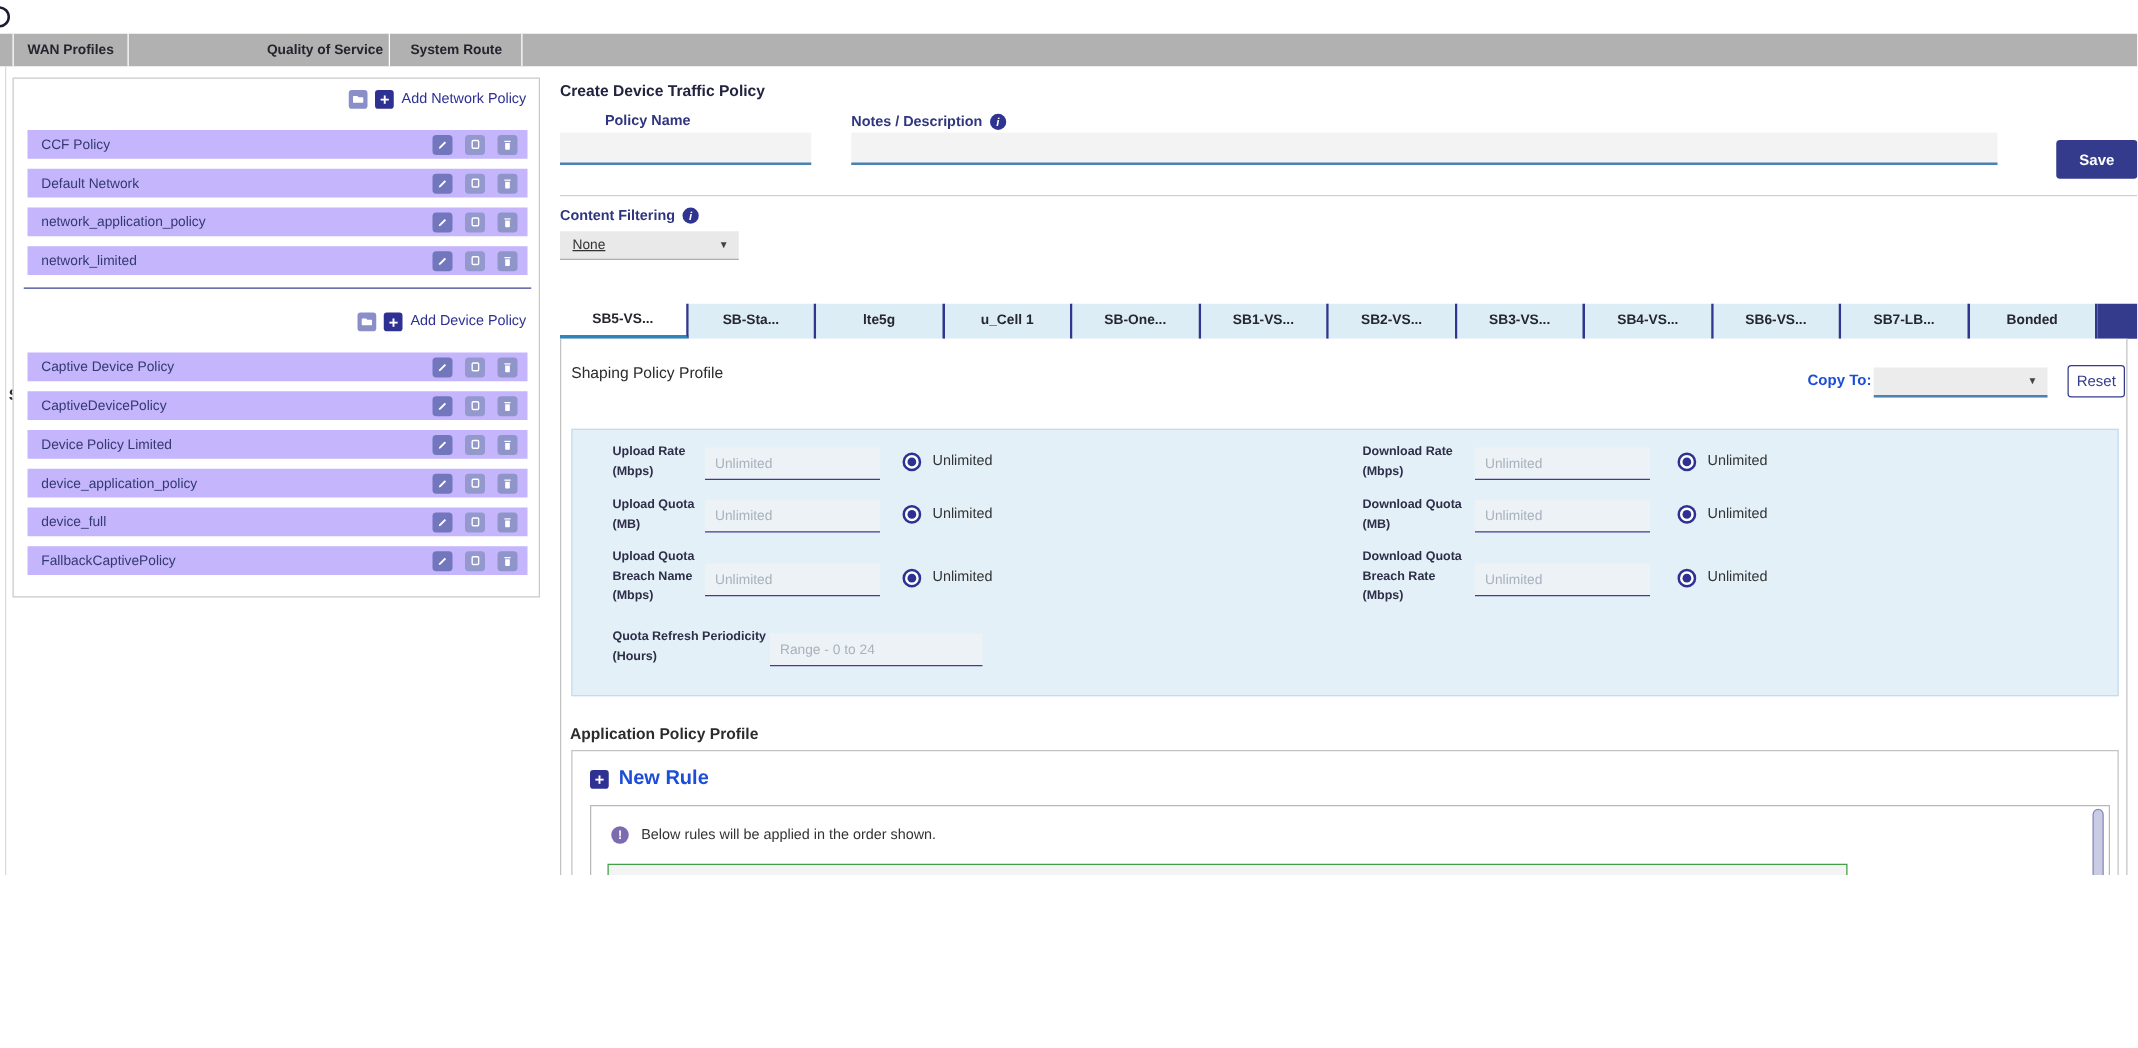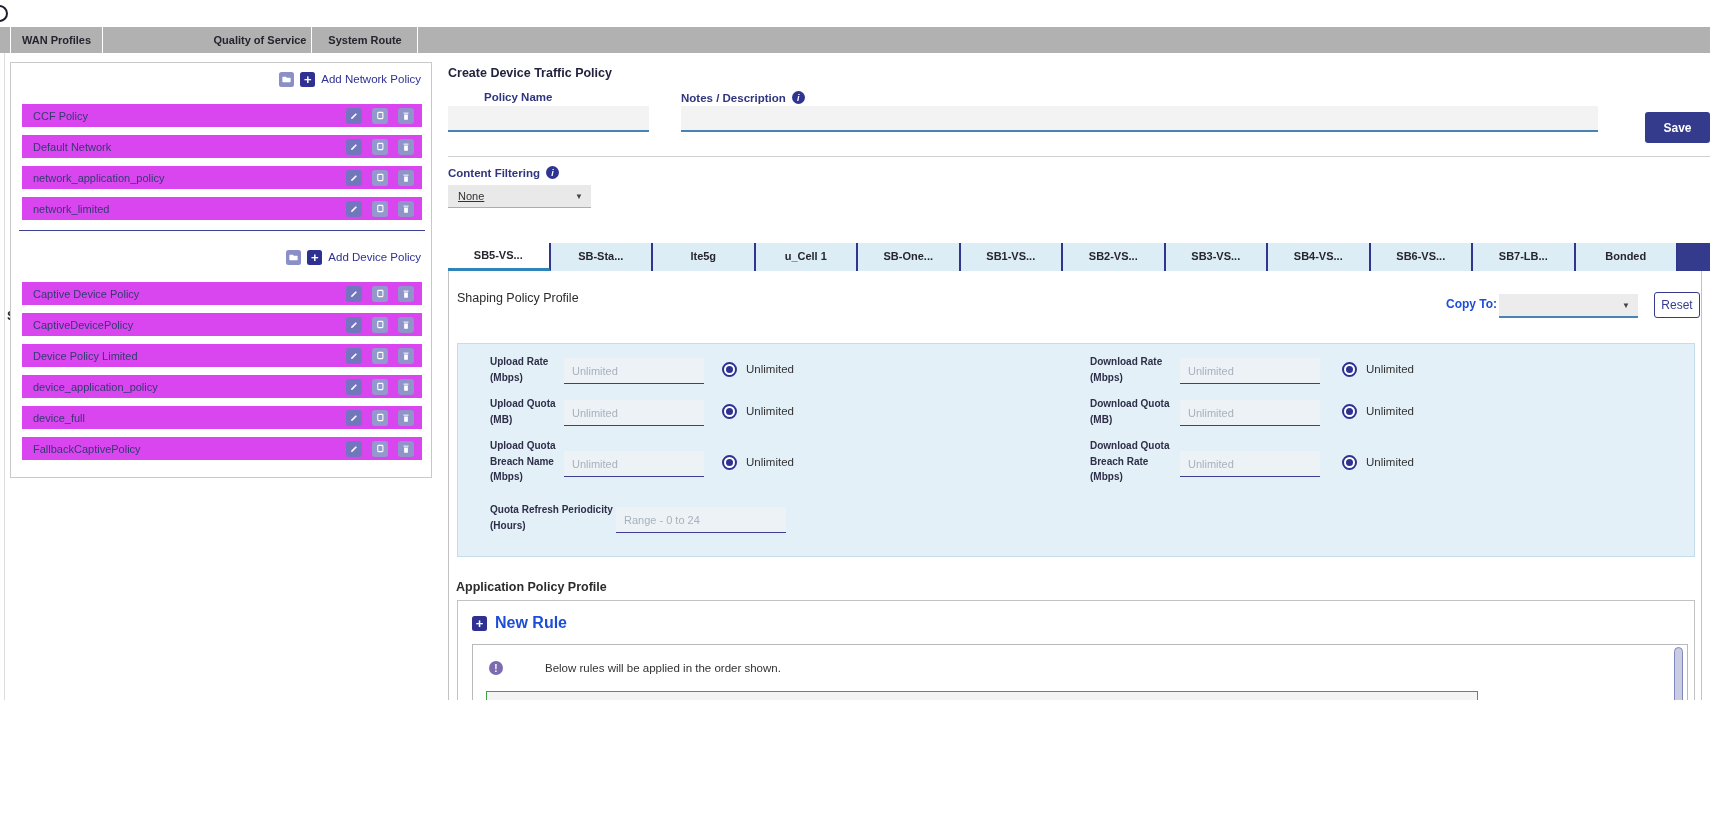--- a/index.html
+++ b/index.html
@@ -25,21 +25,21 @@
 
   
   .left-panel { position:absolute; left:10px; top:62px; width:422px; height:416px; border:1px solid #c9c9c9; background:#fff; }
   .add-row { position:absolute; right:10px; display:flex; align-items:center; gap:6px; height:18px; }
   .add-row.network { top:7px; }
   .add-row.device { top:185px; }
   .sq-btn { width:15px; height:15px; border-radius:2.5px; display:inline-flex; align-items:center; justify-content:center; cursor:pointer; }
   .sq-btn.slate { background:#8a90c7; }
   .sq-btn.navy { background:#2e3192; color:#fff; font-size:13px; font-weight:bold; line-height:13px; }
   .add-link { font-size:11.5px; font-weight:500; color:#2e3192; cursor:pointer; }
-  .policy-row { position:absolute; left:11px; width:400px; height:23px; background:#d946ef; display:flex; align-items:center; padding:0 8px 0 11px; }
+  .policy-row { position:absolute; left:11px; width:400px; height:23px; background:#c4b5fd; display:flex; align-items:center; padding:0 8px 0 11px; }
   .policy-name { flex:1; font-size:11px; color:#333a70; }
   .row-icons { display:flex; gap:10px; align-items:center; }
   .row-icon { width:16px; height:16px; border-radius:3px; display:inline-flex; align-items:center; justify-content:center; cursor:pointer; }
   .row-icon.edit { background:#7277bd; }
   .row-icon.copy { background:#9399cd; }
   .row-icon.del  { background:#8f95c9; }
   .nrow0 { top:41px; } .nrow1 { top:72px; } .nrow2 { top:103px; } .nrow3 { top:134px; }
   .panel-divider { position:absolute; left:8px; top:167px; width:406px; height:0; border-top:1.5px solid #3c4191; }
   .drow0 { top:219px; } .drow1 { top:250px; } .drow2 { top:281px; } .drow3 { top:312px; } .drow4 { top:343px; } .drow5 { top:374px; }
 
@@ -99,21 +99,21 @@
   .r4i { left:158px; top:163px; }
 
   
   .app-title { position:absolute; left:7px; top:309px; font-size:12.5px; color:#2c2c2c; }
   .app-box { position:absolute; left:8px; top:329px; width:1238px; height:177px; border:1px solid #c2c2c2; }
   .new-rule-row { position:absolute; left:14px; top:13px; display:flex; align-items:center; gap:8px; }
   .new-rule-lbl { font-size:16px; font-weight:bold; color:#1d4ed8; }
   .rules-panel { position:absolute; left:14px; top:43px; width:1216px; height:120px; border:1px solid #b9b9b9; }
   .rules-info { position:absolute; left:16px; top:16px; display:flex; align-items:center; gap:10px; }
   .warn-dot { width:14px; height:14px; border-radius:50%; background:#7d6bb0; color:#fff; font-size:10px; font-weight:bold; display:inline-flex; align-items:center; justify-content:center; }
-  .rules-info-text { font-size:11.5px; color:#333;margin-left:32px; }
+  .rules-info-text { font-size:11.5px; color:#333; }
   .rule-select { position:absolute; left:13px; top:46px; width:992px; height:29px; background:#f4f4f4; border:1.5px solid #43a047; display:flex; align-items:center; padding:0 28px 0 12px; font-size:11.5px; color:#333; cursor:pointer; }
   .rule-caret { position:absolute; right:14px; font-size:9px; color:#333; }
   .v-scroll-thumb { position:absolute; right:4px; top:2px; width:9px; height:115px; background:#c9cce2; border:1px solid #8187bd; border-radius:5px; cursor:pointer; }
 
   .save-bottom { position:absolute; left:836px; top:807px; width:56px; height:28px; }
 </style>
 </head>
 <body>
 
 <div class="canvas">

